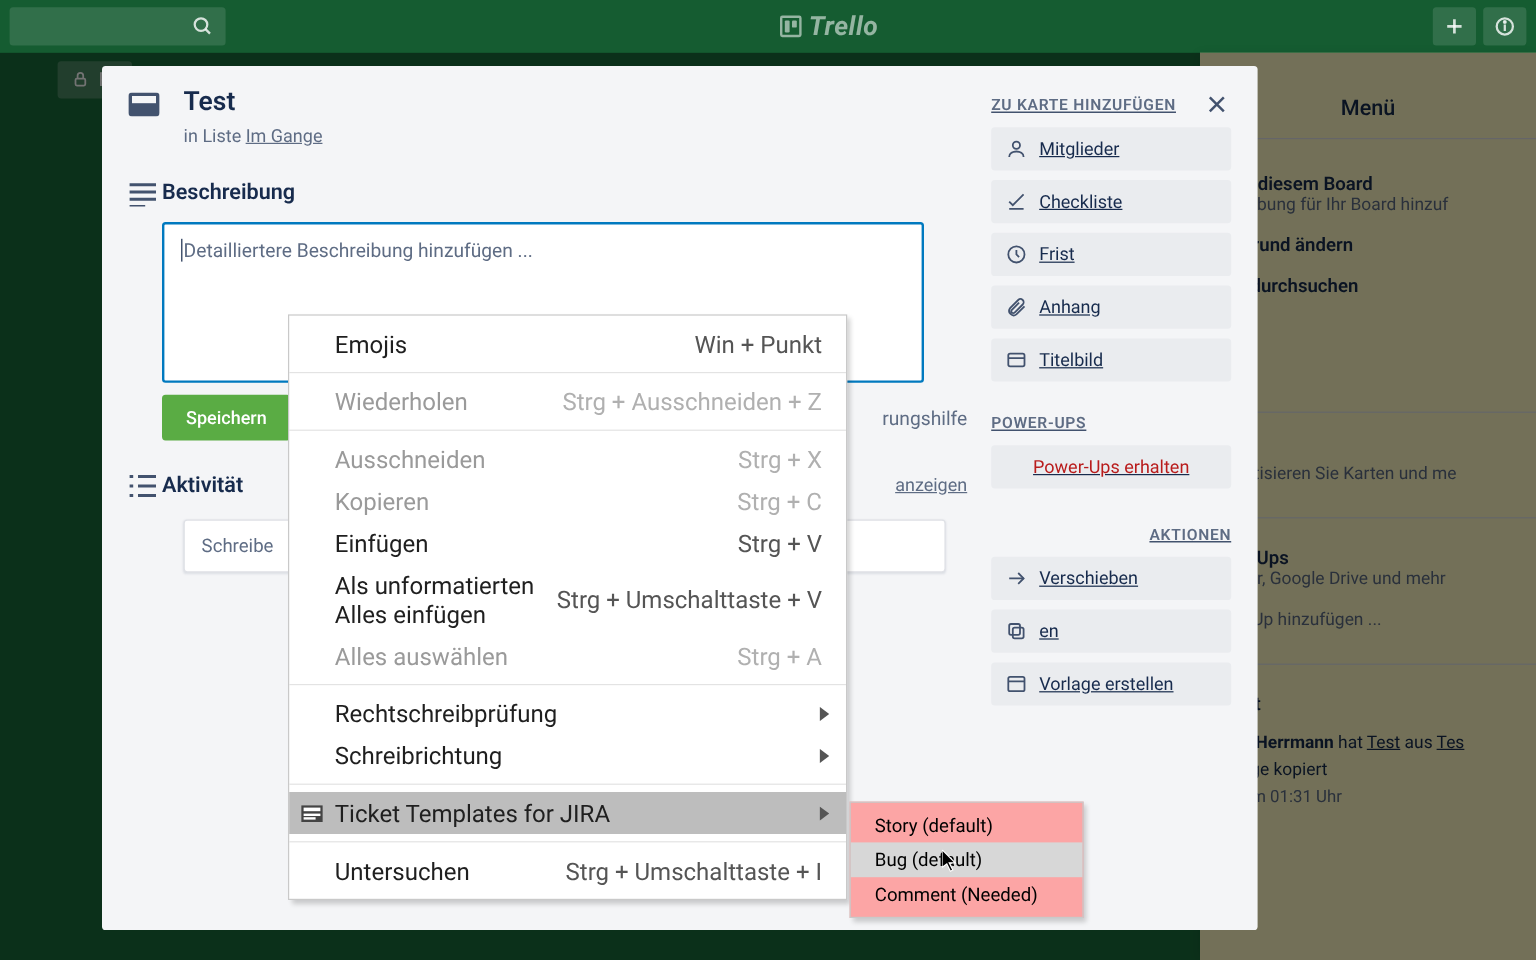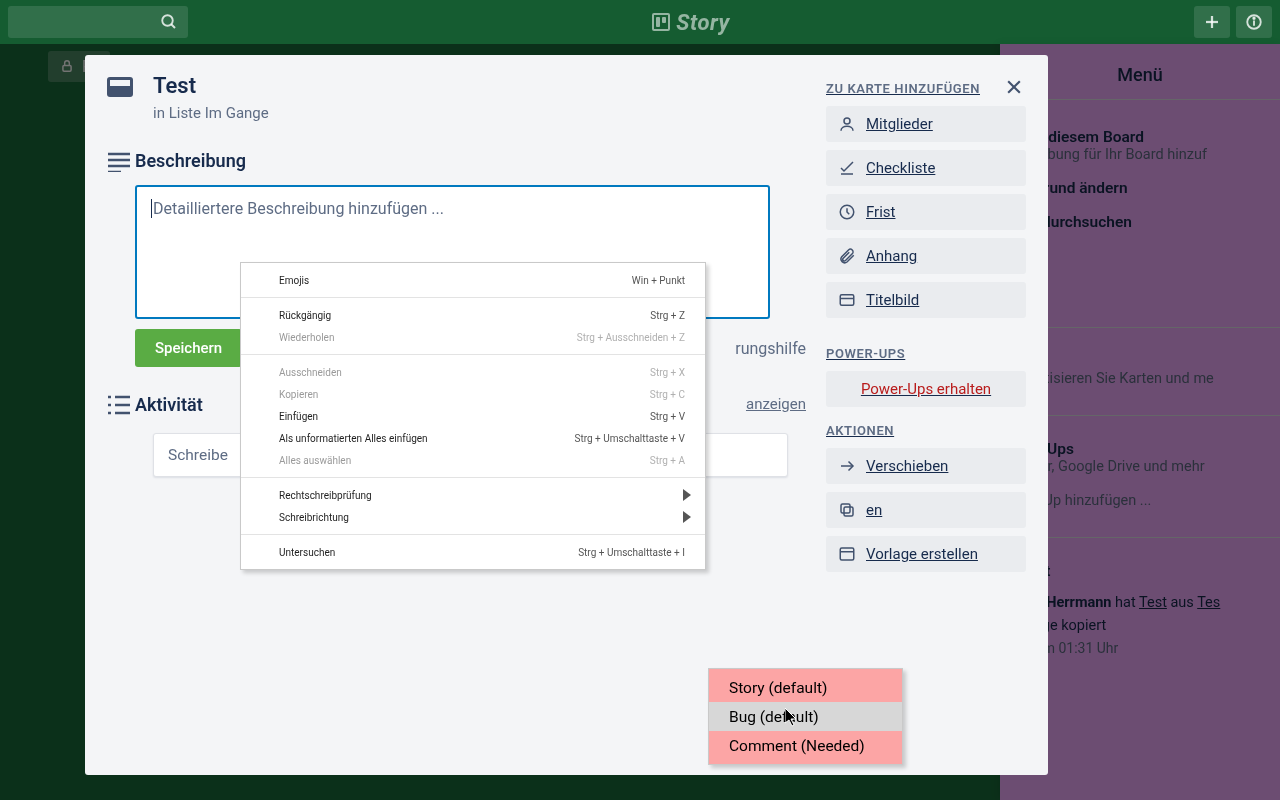--- a/index.html
+++ b/index.html
@@ -13,21 +13,21 @@
 .logo-icon { width: 18px; height: 18px; border: 2px solid rgba(255,255,255,0.55); border-radius: 2px; display: flex; gap: 2px; padding: 2px; }
 .logo-icon span { flex: 1; background: rgba(255,255,255,0.55); border-radius: 1px; }
 .logo-icon span:last-child { height: 60%; }
 .topbar-right { display: flex; gap: 6px; }
 
 
 .board-header { height: 44px; display: flex; align-items: center; padding: 0 14px; color: #fff; gap: 6px; }
 .board-tab { background: rgba(255,255,255,0.22); border-radius: 3px; padding: 6px 12px; display: flex; align-items: center; gap: 8px; }
 
 
-.side-menu { position: absolute; right: 0; top: 44px; bottom: 0; width: 280px; background: #f0abfc; box-shadow: -2px 0 8px rgba(0,0,0,0.08); padding: 16px 0; color: #172b4d; }
+.side-menu { position: absolute; right: 0; top: 44px; bottom: 0; width: 280px; background: #fef9c3; box-shadow: -2px 0 8px rgba(0,0,0,0.08); padding: 32px 0; color: #172b4d; }
 .side-menu h2 { text-align: center; font-size: 18px; font-weight: 500; margin-bottom: 20px; color: #172b4d; padding: 4px 0; border-bottom: 1px solid #dfe1e6; padding-bottom: 14px;}
 .side-sec { padding: 0 16px; margin-bottom: 20px; }
 .side-item { padding: 8px 0; font-size: 15.5px; }
 .side-item .title { font-weight: 600; }
 .side-item .sub { font-size: 14.5px; color: #5e6c84; }
 .side-sec.activity .act-line { font-size: 14.5px; margin: 6px 0; }
 .side-sec.activity .act-line strong { font-weight: 700; }
 .side-sec.activity .meta { color: #5e6c84; font-size: 14px; }
 
 
@@ -36,42 +36,42 @@
 .close-x { position: absolute; top: 22px; right: 24px; font-size: 22px; color: #42526e; cursor: pointer; }
 
 .modal-body { display: flex; padding: 0 22px; gap: 20px; }
 .modal-main { flex: 1; min-width: 0; }
 .modal-side { width: 200px; text-decoration: underline; }
 
 .card-header { display: flex; gap: 18px; align-items: flex-start; margin-bottom: 28px; }
 .card-header-icon { width: 28px; margin-top: 4px; color: #42526e; }
 .card-title { font-size: 22px; font-weight: 600; }
 .card-loc { font-size: 15px; color: #5e6c84; margin-top: 6px; }
-.card-loc a { color: #5e6c84; }
+.card-loc a { color: #5e6c84; text-decoration: underline; }
 
 .section { display: flex; margin-bottom: 18px; }
 .section-icon { width: 28px; color: #42526e; margin-top: 2px; }
 .section-body { flex: 1; }
 .section h3 { font-size: 18px; font-weight: 600; margin-bottom: 14px; }
 
 .desc-input { width: 635px; height: 134px; background: #fff; border: 2px solid #0079bf; border-radius: 3px; padding: 12px 14px; font-size: 16px; color: #5e6c84; }
 .save-row { margin-top: 10px; display: flex; gap: 12px; align-items: center; }
 .btn-save { background: #5aac44; color: #fff; border: none; border-radius: 3px; padding: 10px 20px; font-size: 15px; font-weight: 500; }
 
 .details-show { color: #5e6c84; text-decoration: underline; font-size: 15px; }
 .comment-box { background: #fff; border: 1px solid #dfe1e6; border-radius: 3px; padding: 12px 14px; color: #5e6c84; font-size: 15.5px; box-shadow: 0 1px 2px rgba(9,30,66,0.1); width: 635px; }
 
 
 .side-label { font-size: 13px; color: #5e6c84; font-weight: 600; letter-spacing: .6px; margin: 8px 0 10px; }
 .side-btn { background: #eaecef; border-radius: 3px; padding: 9px 12px; font-size: 15px; color: #172b4d; margin-bottom: 8px; display: flex; align-items: center; gap: 10px; cursor: pointer; }
 .side-btn svg, .side-btn .ico { width: 18px; height: 18px; color: #42526e; flex-shrink: 0; }
 .side-btn.centered { justify-content: center; color: #b91c1c; }
 
 
-.ctx-menu { position: absolute; top: 262px; left: 240px; width: 466px; background: #fff; border: 1px solid #c9c9c9; box-shadow: 3px 3px 4px rgba(0,0,0,0.18); font-size: 10px; color: #1f1f1f; }
+.ctx-menu { position: absolute; top: 262px; left: 240px; width: 466px; background: #fff; border: 1px solid #c9c9c9; box-shadow: 3px 3px 4px rgba(0,0,0,0.18); font-size: 20px; color: #1f1f1f; }
 .ctx-group { padding: 6px 0; border-bottom: 1px solid #e3e3e3; }
 .ctx-group:last-child { border-bottom: none; }
 .ctx-row { display: flex; align-items: center; padding: 5.5px 20px 5.5px 38px; position: relative; }
 .ctx-row.disabled { color: #9a9a9a; }
 .ctx-row .label { flex: 1; }
 .ctx-row .shortcut { color: #555; }
 .ctx-row.disabled .shortcut { color: #b0b0b0; }
 .ctx-row .arrow { position: absolute; right: 14px; color: #555; }
 .ctx-row.active { background: #bdbdbd; }
 .ctx-row-icon { position: absolute; left: 10px; width: 18px; height: 14px; }
@@ -96,21 +96,21 @@
           <circle cx="10" cy="10" r="7"></circle>
           <line x1="20" y1="20" x2="15" y2="15"></line>
         </svg>
     </div>
   </div>
   <div class="logo">
     <span class="logo-icon">
         <span></span>
         <span></span>
       </span>
-    <span>Story</span>
+    <span>Trello</span>
   </div>
   <div class="topbar-right">
     <div class="topbar-btn">
       <svg width="18" height="18" viewBox="0 0 24 24" fill="none" stroke="currentColor" stroke-width="3">
           <line x1="12" y1="4" x2="12" y2="20"></line>
           <line x1="4" y1="12" x2="20" y2="12"></line>
         </svg>
     </div>
     <div class="topbar-btn">
       <svg width="18" height="18" viewBox="0 0 24 24" fill="none" stroke="currentColor" stroke-width="2.5">
@@ -261,21 +261,21 @@
             <line x1="3" y1="10" x2="21" y2="10"></line>
           </svg>
         <span>Titelbild</span>
       </div>
 
       <div class="side-label" style="margin-top:28px;">POWER-UPS</div>
       <div class="side-btn centered">
         <span>Power-Ups erhalten</span>
       </div>
 
-      <div class="side-label" style="margin-top:16px;">AKTIONEN</div>
+      <div class="side-label" style="margin-top:32px;text-align:right;">AKTIONEN</div>
       <div class="side-btn">
         <svg viewBox="0 0 24 24" fill="none" stroke="currentColor" stroke-width="2">
             <line x1="4" y1="12" x2="20" y2="12"></line>
             <path d="M14 6l6 6-6 6"></path>
           </svg>
         <span>Verschieben</span>
       </div>
       <div class="side-btn">
         <svg viewBox="0 0 24 24" fill="none" stroke="currentColor" stroke-width="2">
             <rect x="8" y="8" width="12" height="12" rx="2"></rect>
@@ -295,24 +295,20 @@
 </div>
 
 <div class="ctx-menu" id="ctx">
     <div class="ctx-group">
       <div class="ctx-row">
         <span class="label">Emojis</span>
         <span class="shortcut">Win + Punkt</span>
       </div>
     </div>
     <div class="ctx-group">
-      <div class="ctx-row">
-        <span class="label">Rückgängig</span>
-        <span class="shortcut">Strg + Z</span>
-      </div>
       <div class="ctx-row disabled">
         <span class="label">Wiederholen</span>
         <span class="shortcut">Strg + Ausschneiden + Z</span>
       </div>
     </div>
     <div class="ctx-group">
       <div class="ctx-row disabled">
         <span class="label">Ausschneiden</span>
         <span class="shortcut">Strg + X</span>
       </div>
@@ -345,20 +341,38 @@
       <div class="ctx-row">
         <span class="label">Schreibrichtung</span>
         <span class="arrow">
           <svg width="8" height="12" viewBox="0 0 8 12">
             <path d="M0 0 L8 6 L0 12 Z" fill="currentColor"></path>
           </svg>
         </span>
       </div>
     </div>
     <div class="ctx-group">
+      <div class="ctx-row active">
+        <span class="ctx-row-icon">
+          <svg width="18" height="14" viewBox="0 0 18 14">
+            <rect x="0" y="0" width="18" height="14" fill="#444"></rect>
+            <rect x="2" y="2" width="14" height="3" fill="#fff"></rect>
+            <rect x="2" y="7" width="14" height="2" fill="#fff"></rect>
+            <rect x="2" y="10" width="10" height="2" fill="#fff"></rect>
+          </svg>
+        </span>
+        <span class="label">Ticket Templates for JIRA</span>
+        <span class="arrow">
+          <svg width="8" height="12" viewBox="0 0 8 12">
+            <path d="M0 0 L8 6 L0 12 Z" fill="currentColor"></path>
+          </svg>
+        </span>
+      </div>
+    </div>
+    <div class="ctx-group">
       <div class="ctx-row">
         <span class="label">Untersuchen</span>
         <span class="shortcut">Strg + Umschalttaste + I</span>
       </div>
     </div>
   </div>
 
 <div class="sub-menu" id="sub">
     <div class="sub-row">Story (default)</div>
     <div class="sub-row hover">Bug (default)</div>

